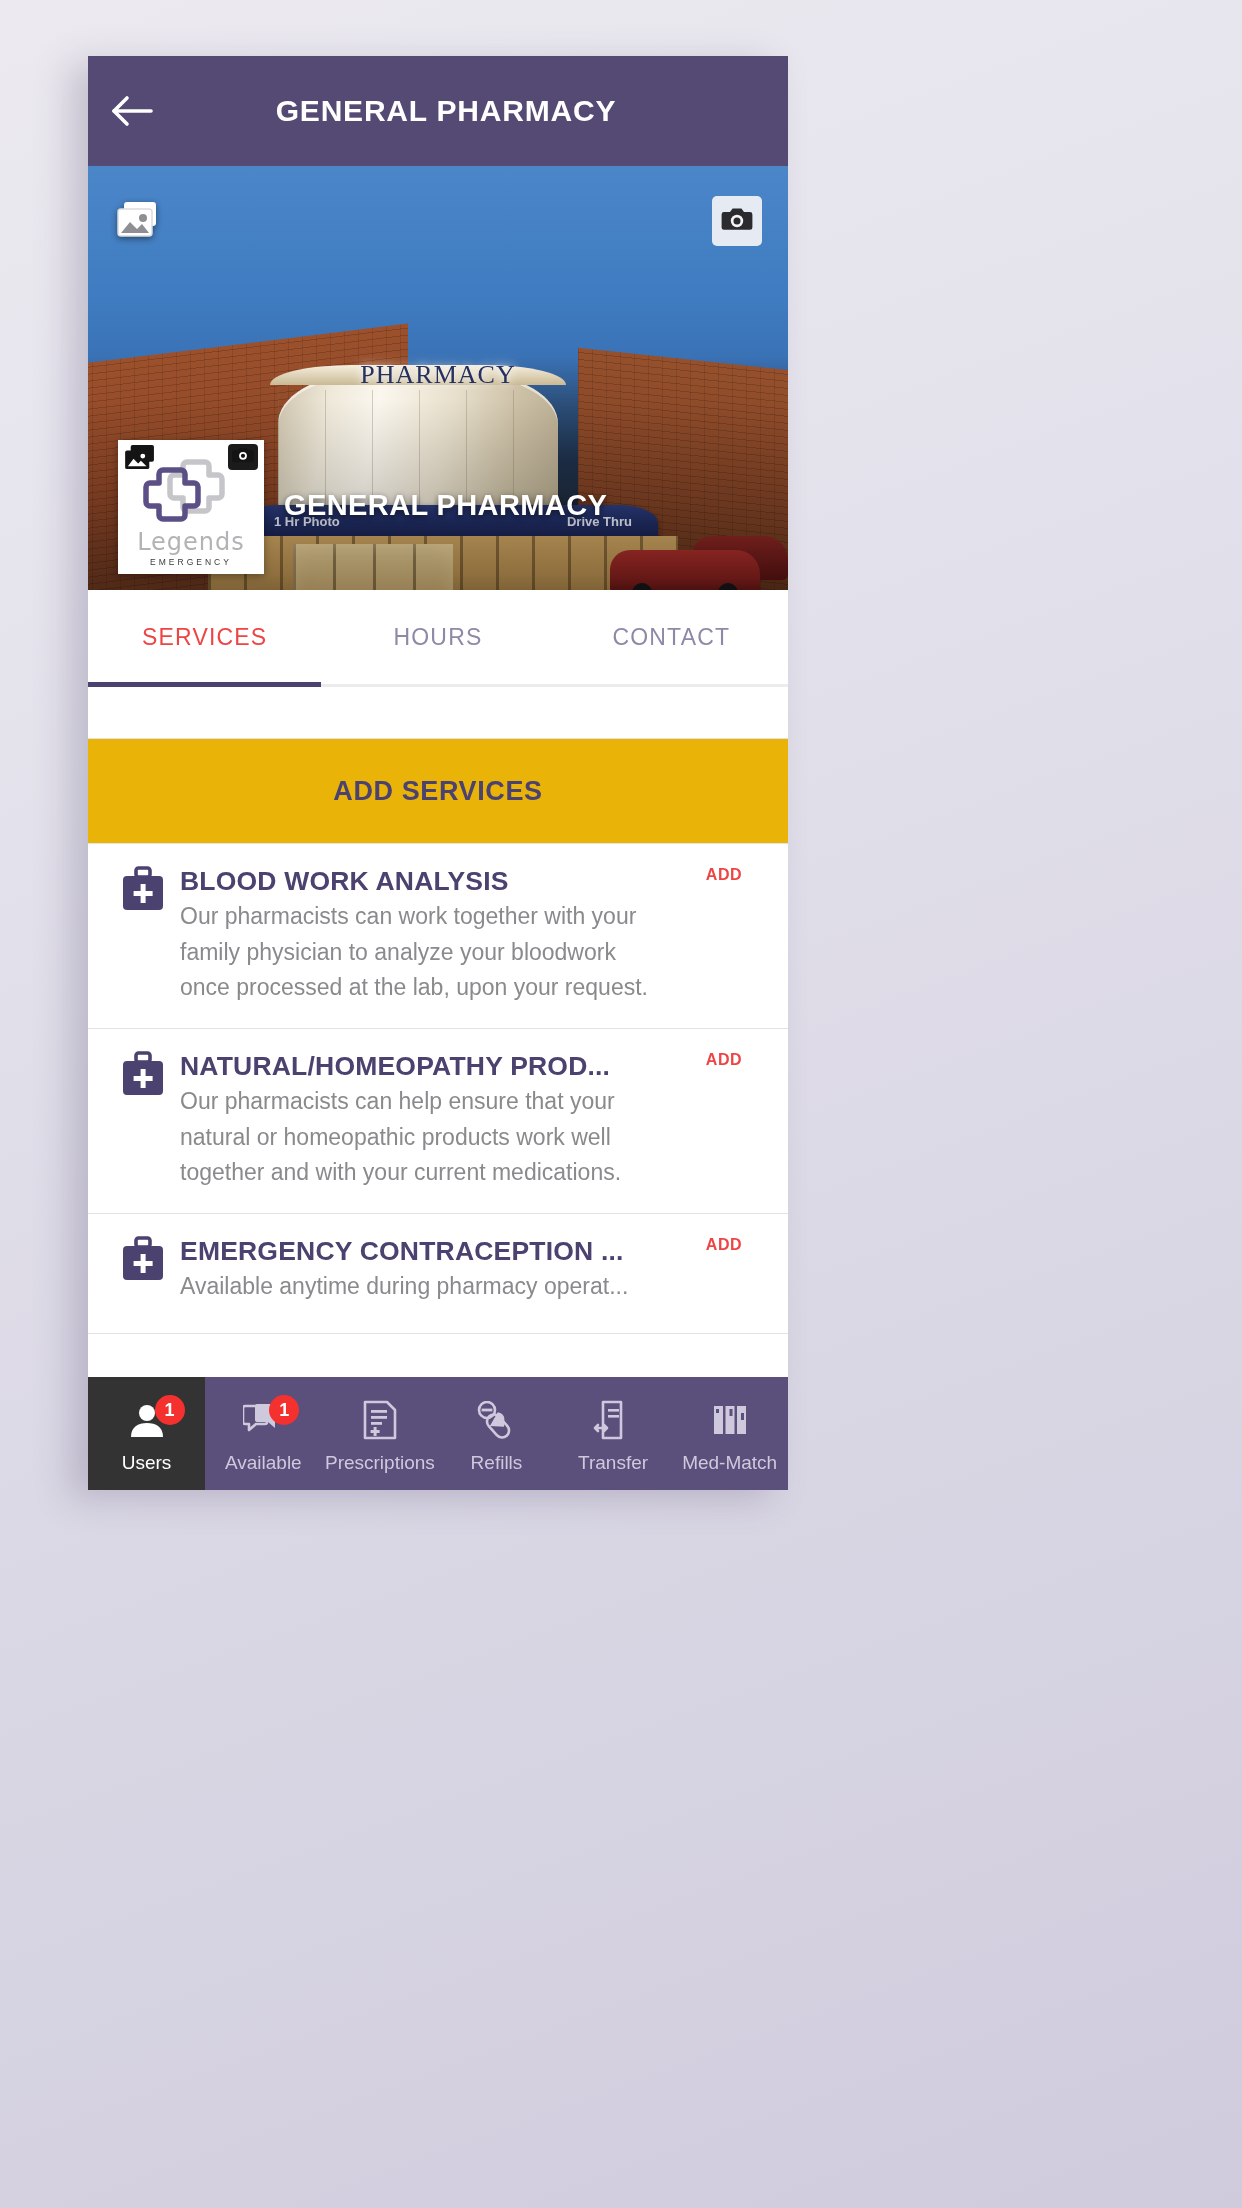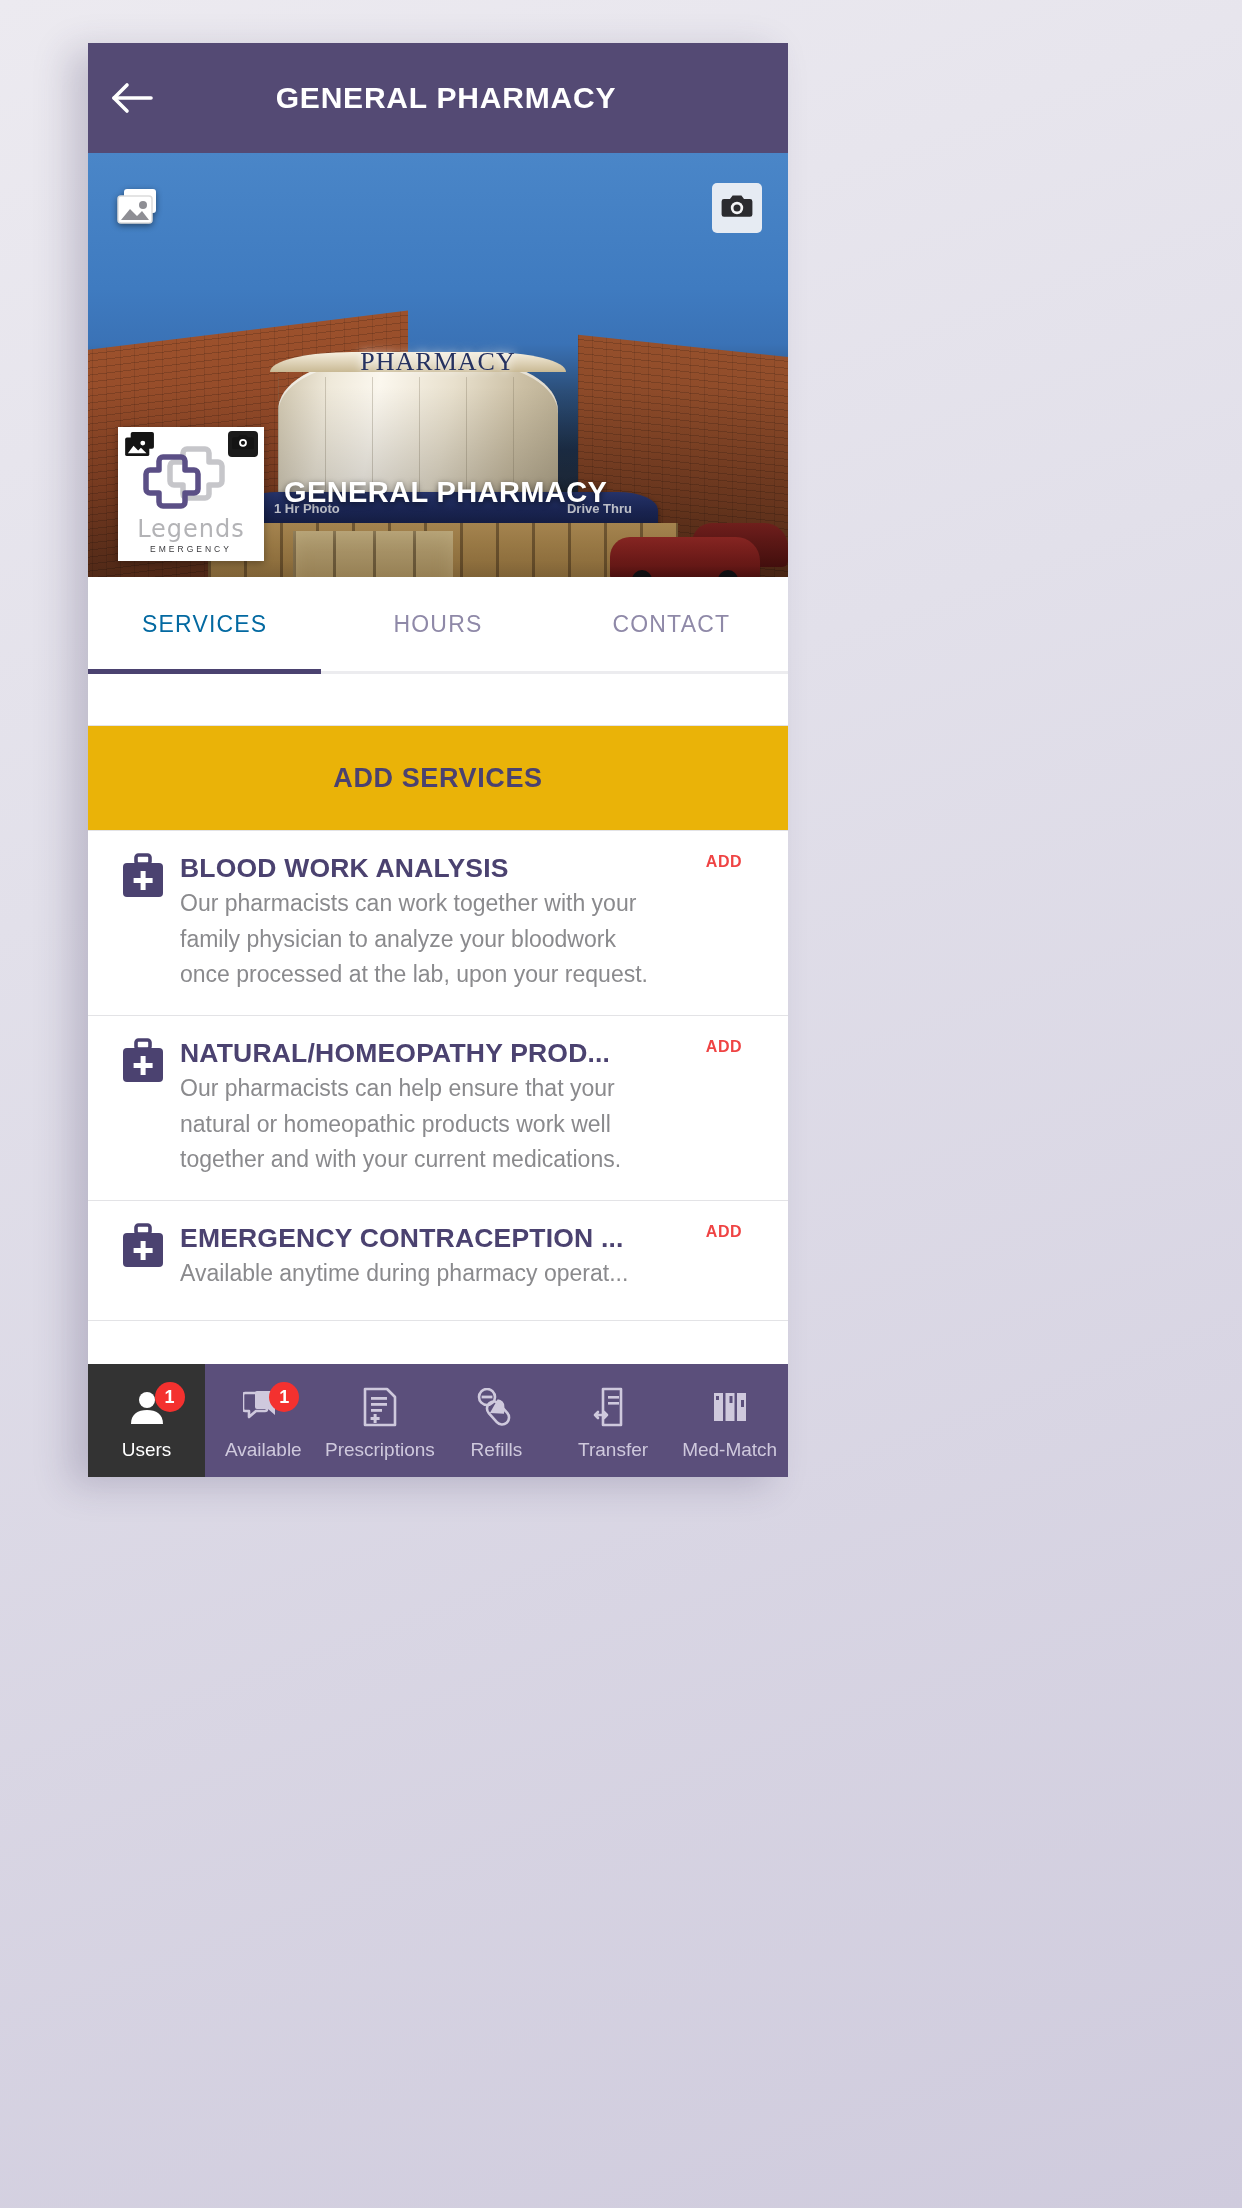--- a/index.html
+++ b/index.html
@@ -13,21 +13,21 @@
   body {
     font-family: "Liberation Sans", sans-serif;
     background: linear-gradient(160deg, #eceaf0 0%, #e2e0ea 35%, #cfcbdd 100%);
     position: relative;
   }
 
   
   #phone {
     position: absolute;
     left: 88px;
-    top: 43px;
+    top: 56px;
     width: 700px;
     height: 1434px;
     background: #ffffff;
     box-shadow: -18px 8px 34px rgba(60,50,90,0.22);
     overflow: hidden;
   }
 
   
   .appbar {
     position: relative;
@@ -263,21 +263,21 @@
     border-bottom: 3px solid #ececef;
   }
   .tab {
     flex: 1;
     display: flex; align-items: center; justify-content: center;
     font-size: 23px;
     letter-spacing: 1.2px;
     color: #8f89a8;
     cursor: pointer;
   }
-  .tab.active { color: #0369a1; }
+  .tab.active { color: #ef4444; }
   .tab-indicator {
     position: absolute;
     left: 0; bottom: -3px;
     width: 33.3333%;
     height: 5px;
     background: #4b4270;
   }
 
   .spacer-strip {
     height: 52px;

